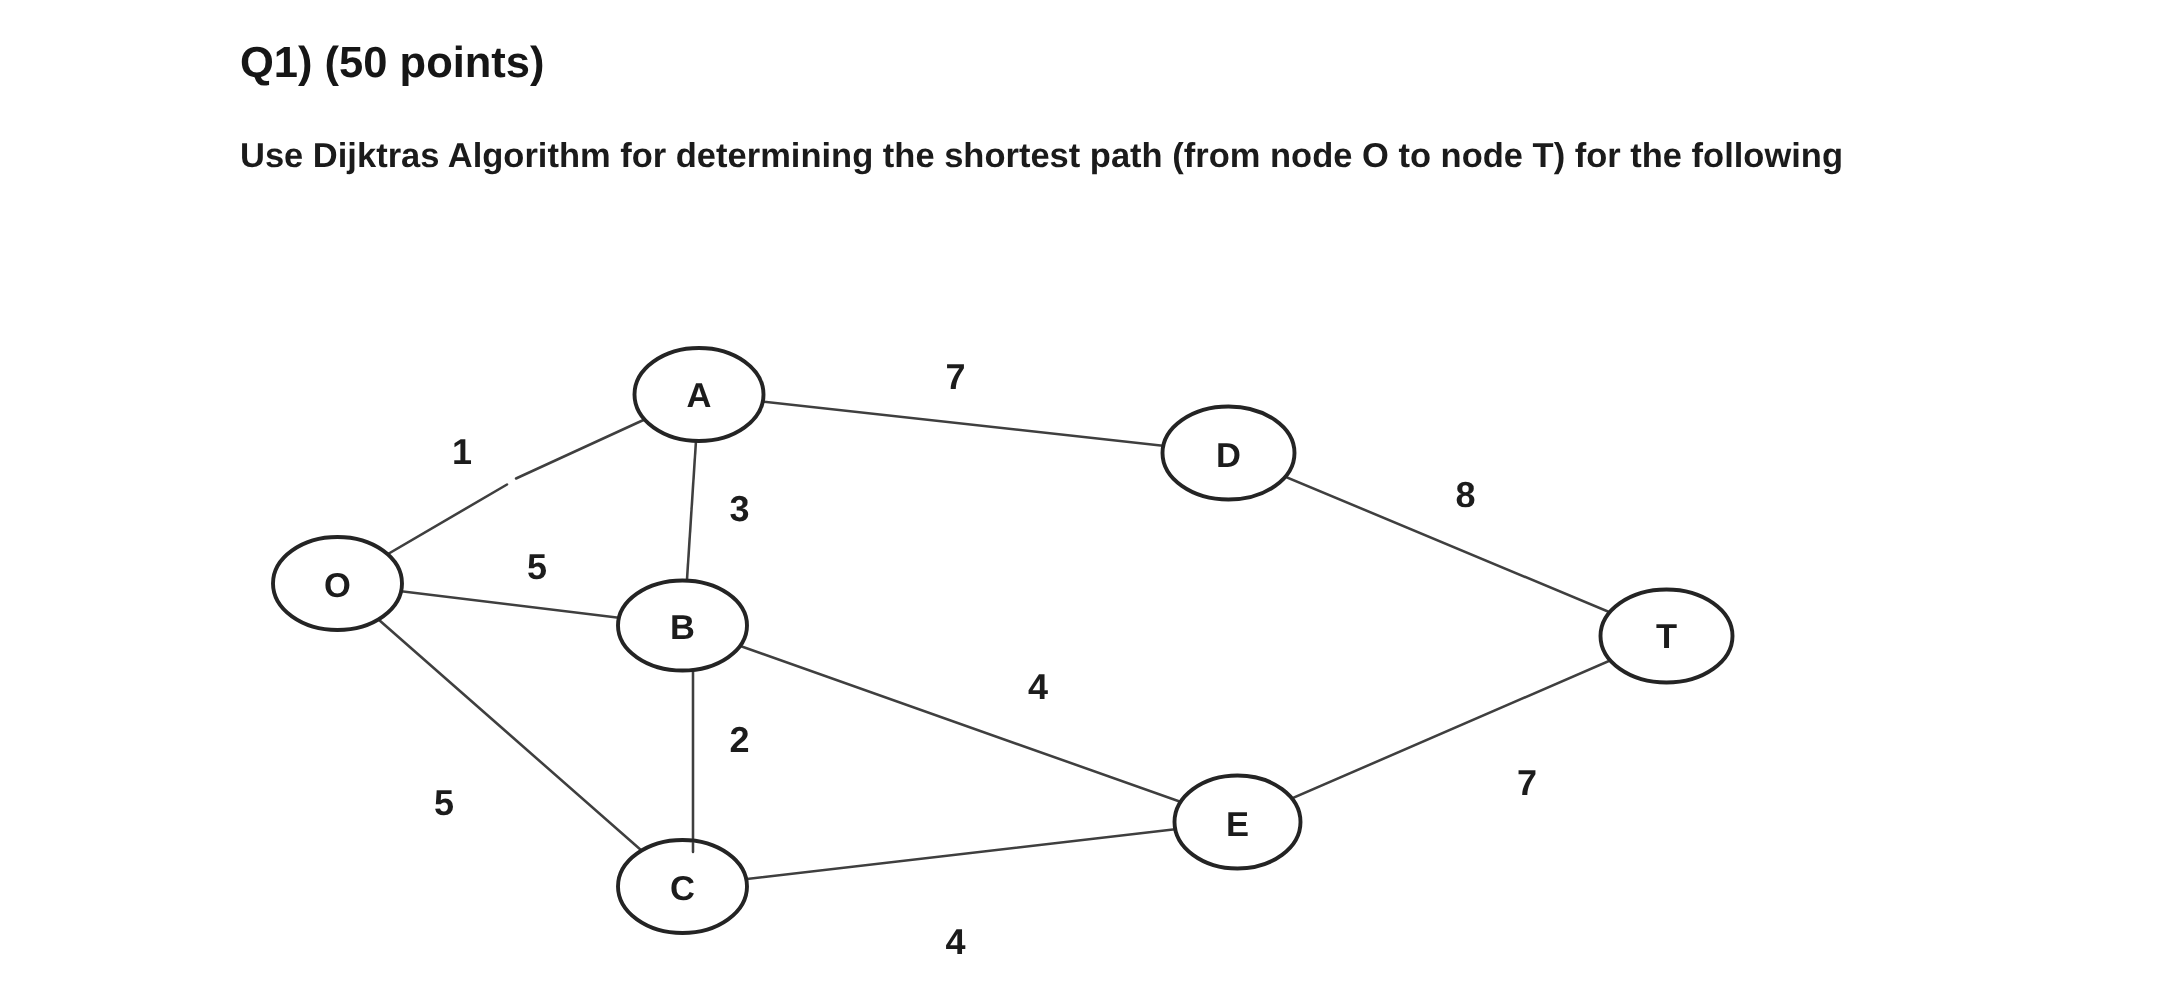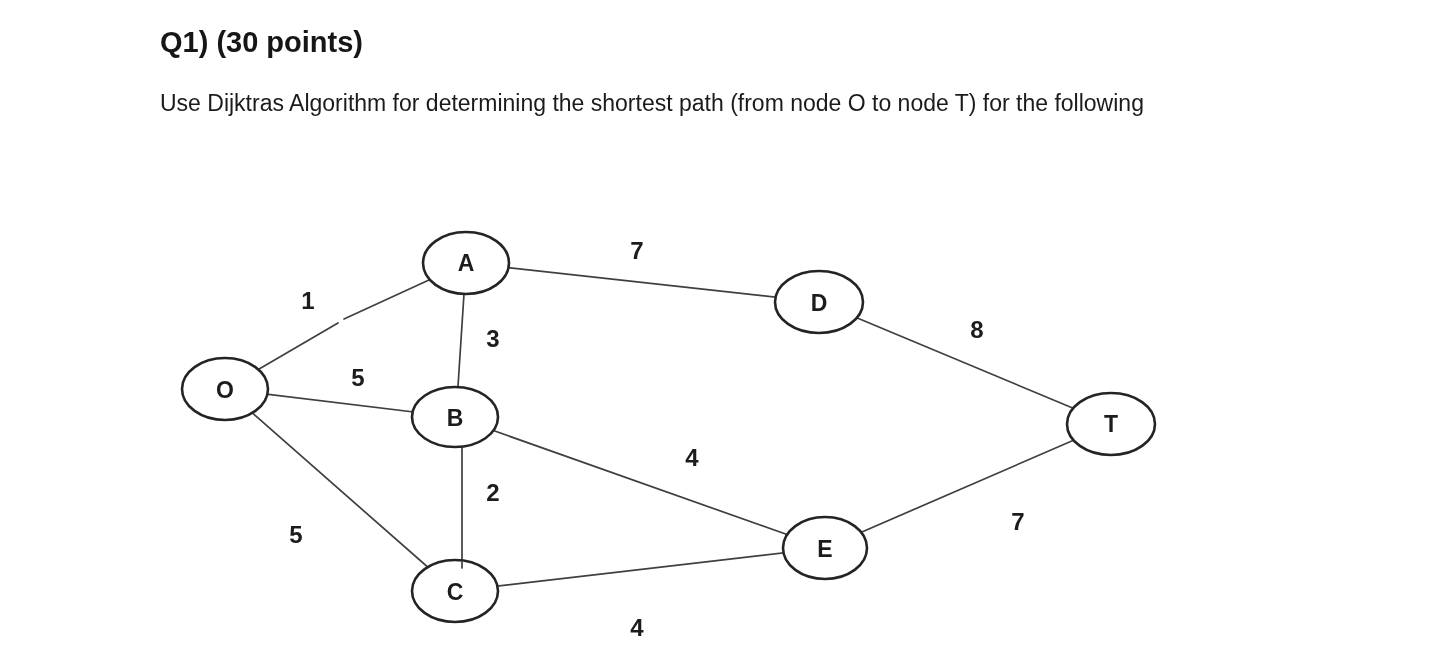--- a/index.html
+++ b/index.html
@@ -23,21 +23,21 @@
   .q-heading {
     font-size: 29px;
     font-weight: 700;
     color: #161616;
     margin: 0 0 27px 0;
     line-height: 1.15;
     white-space: nowrap;
   }
   .q-body-line {
     font-size: 23px;
-    font-weight: 400;
+    font-weight: 700;
     color: #1b1b1b;
     line-height: 35px;
     white-space: nowrap;
   }
   .diagram-svg {
     position: absolute;
     left: 0;
     top: 0;
     width: 1446px;
     height: 671px;
@@ -67,21 +67,21 @@
     fill: #1c1c1c;
     text-anchor: middle;
   }
 </style>
 </head>
 <body>
 
 <div class="page">
 
   <div class="text-block">
-    <h1 class="q-heading">Q1) (30 points)</h1>
+    <h1 class="q-heading">Q1) (50 points)</h1>
     <div class="q-body-line">Use Dijktras Algorithm for determining the shortest path (from node O to node T) for the following</div>
   </div>
 
   <svg class="diagram-svg" viewBox="0 0 1446 671" xmlns="http://www.w3.org/2000/svg">
 
     <g>
 
       <line class="edge-line" x1="225" y1="389" x2="338" y2="323"></line>
       <line class="edge-line" x1="344" y1="319" x2="466" y2="263"></line>
       <line class="edge-line" x1="225" y1="389" x2="455" y2="417"></line>

